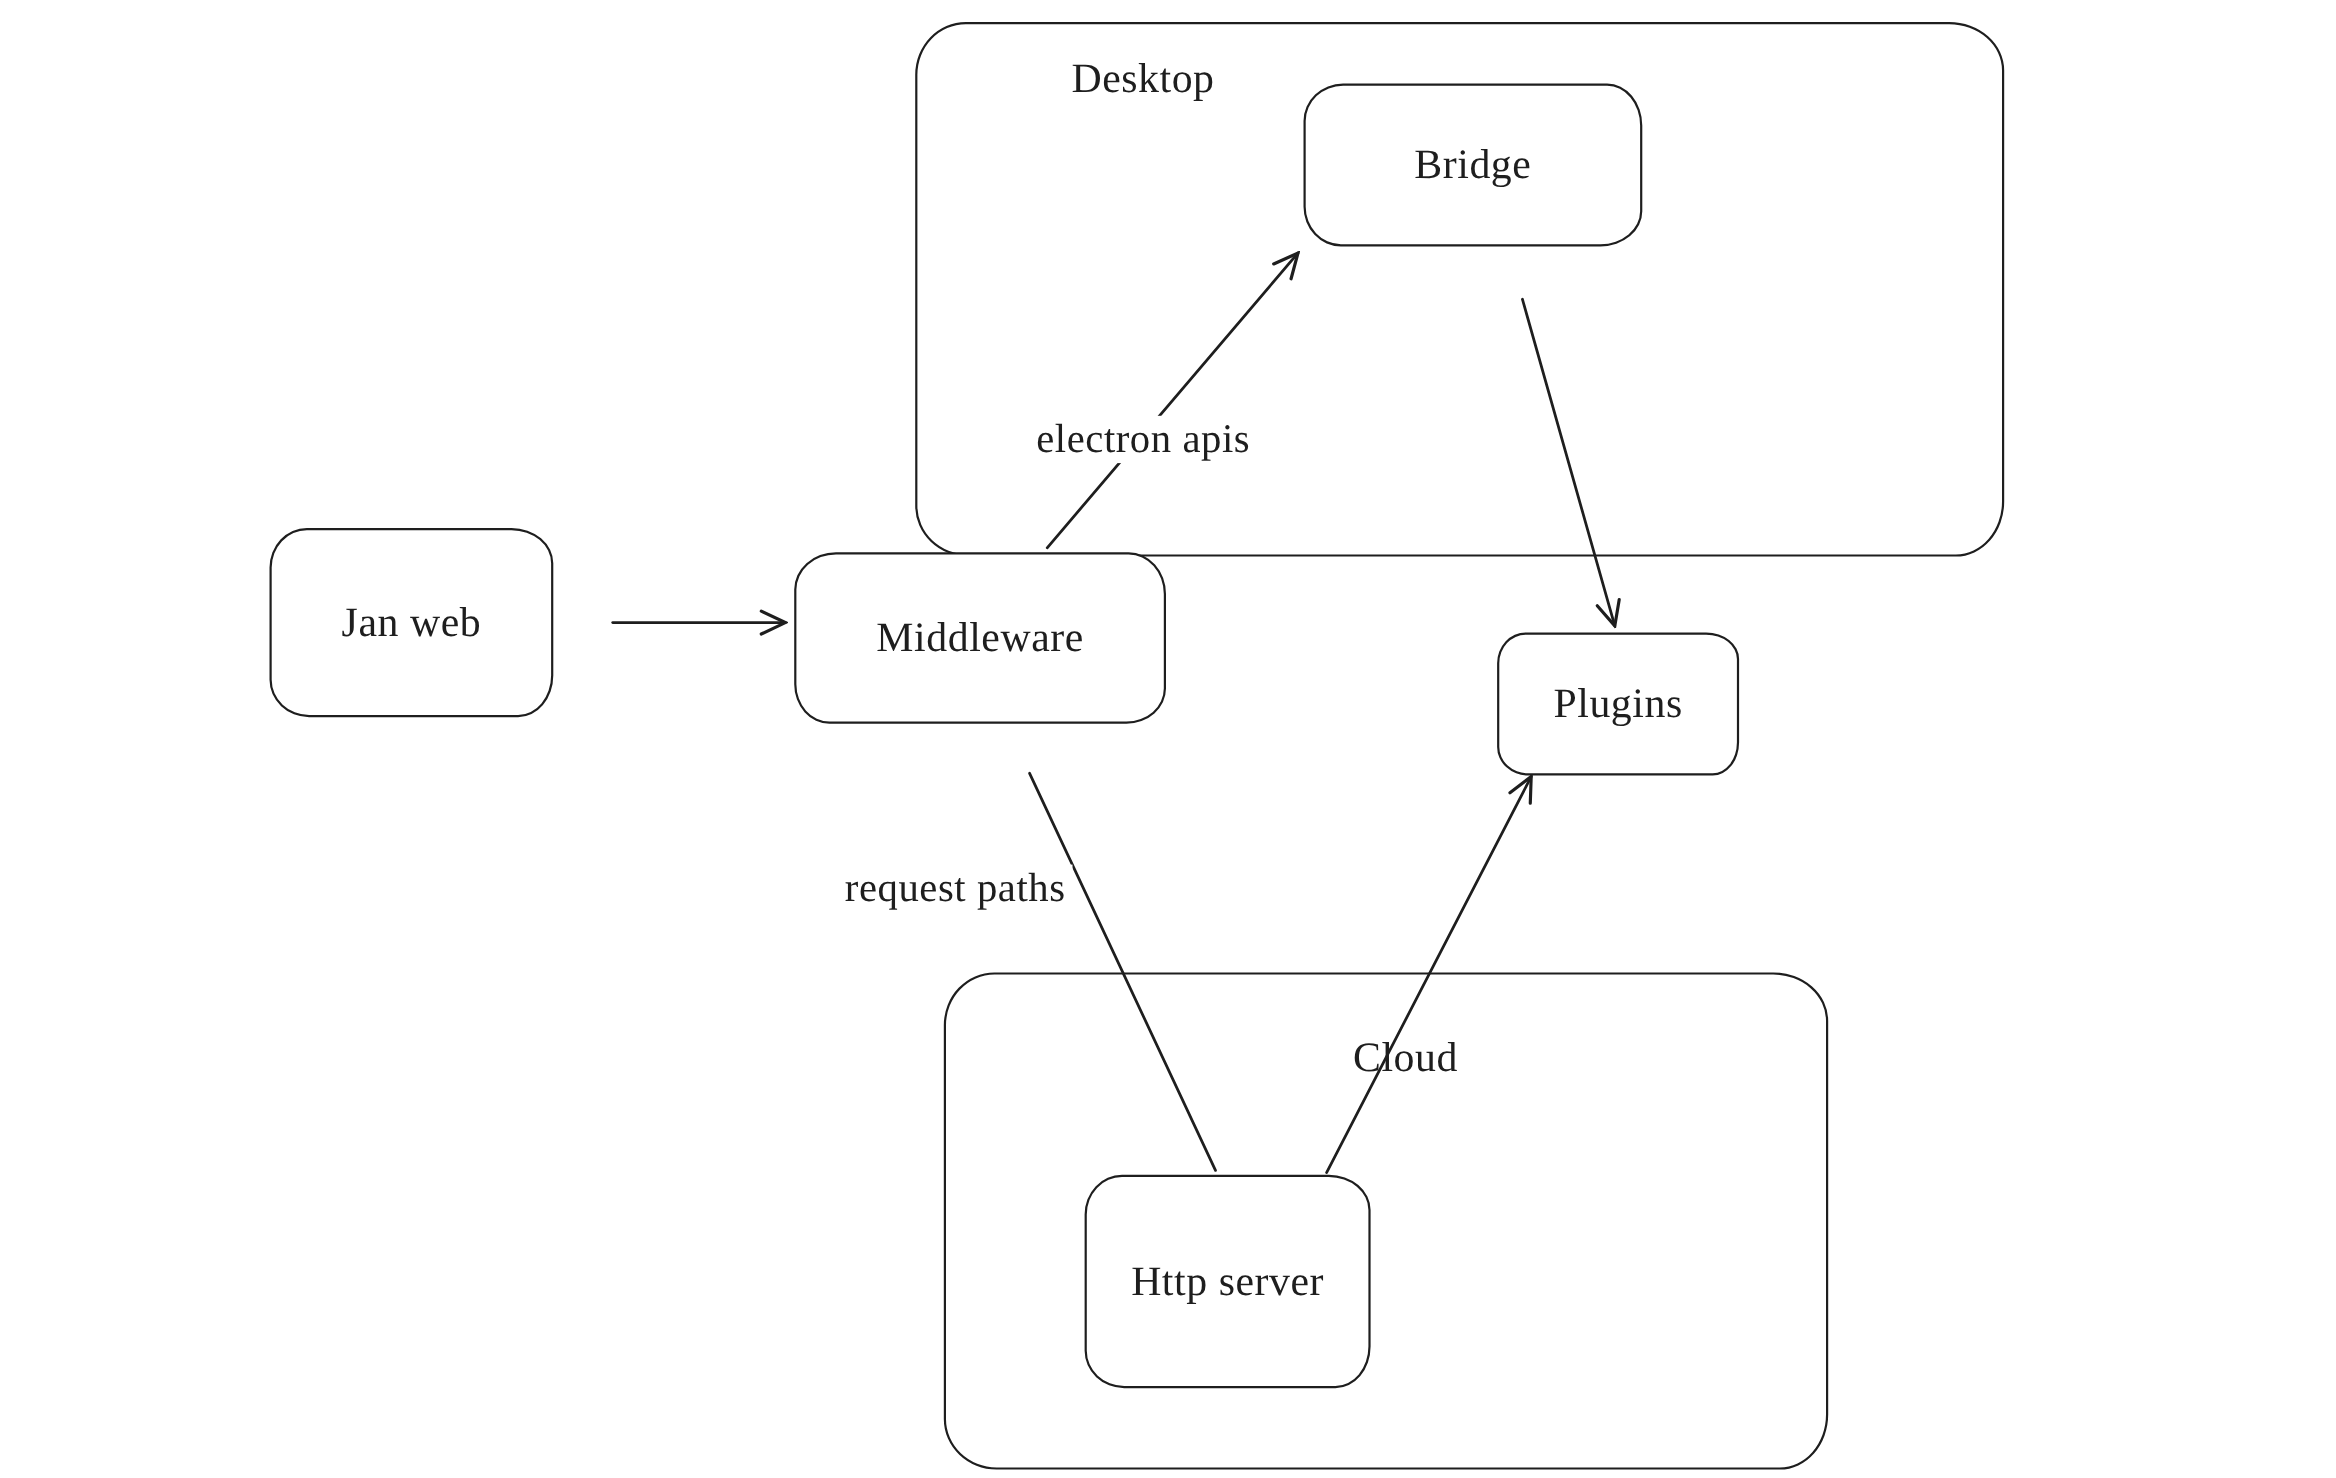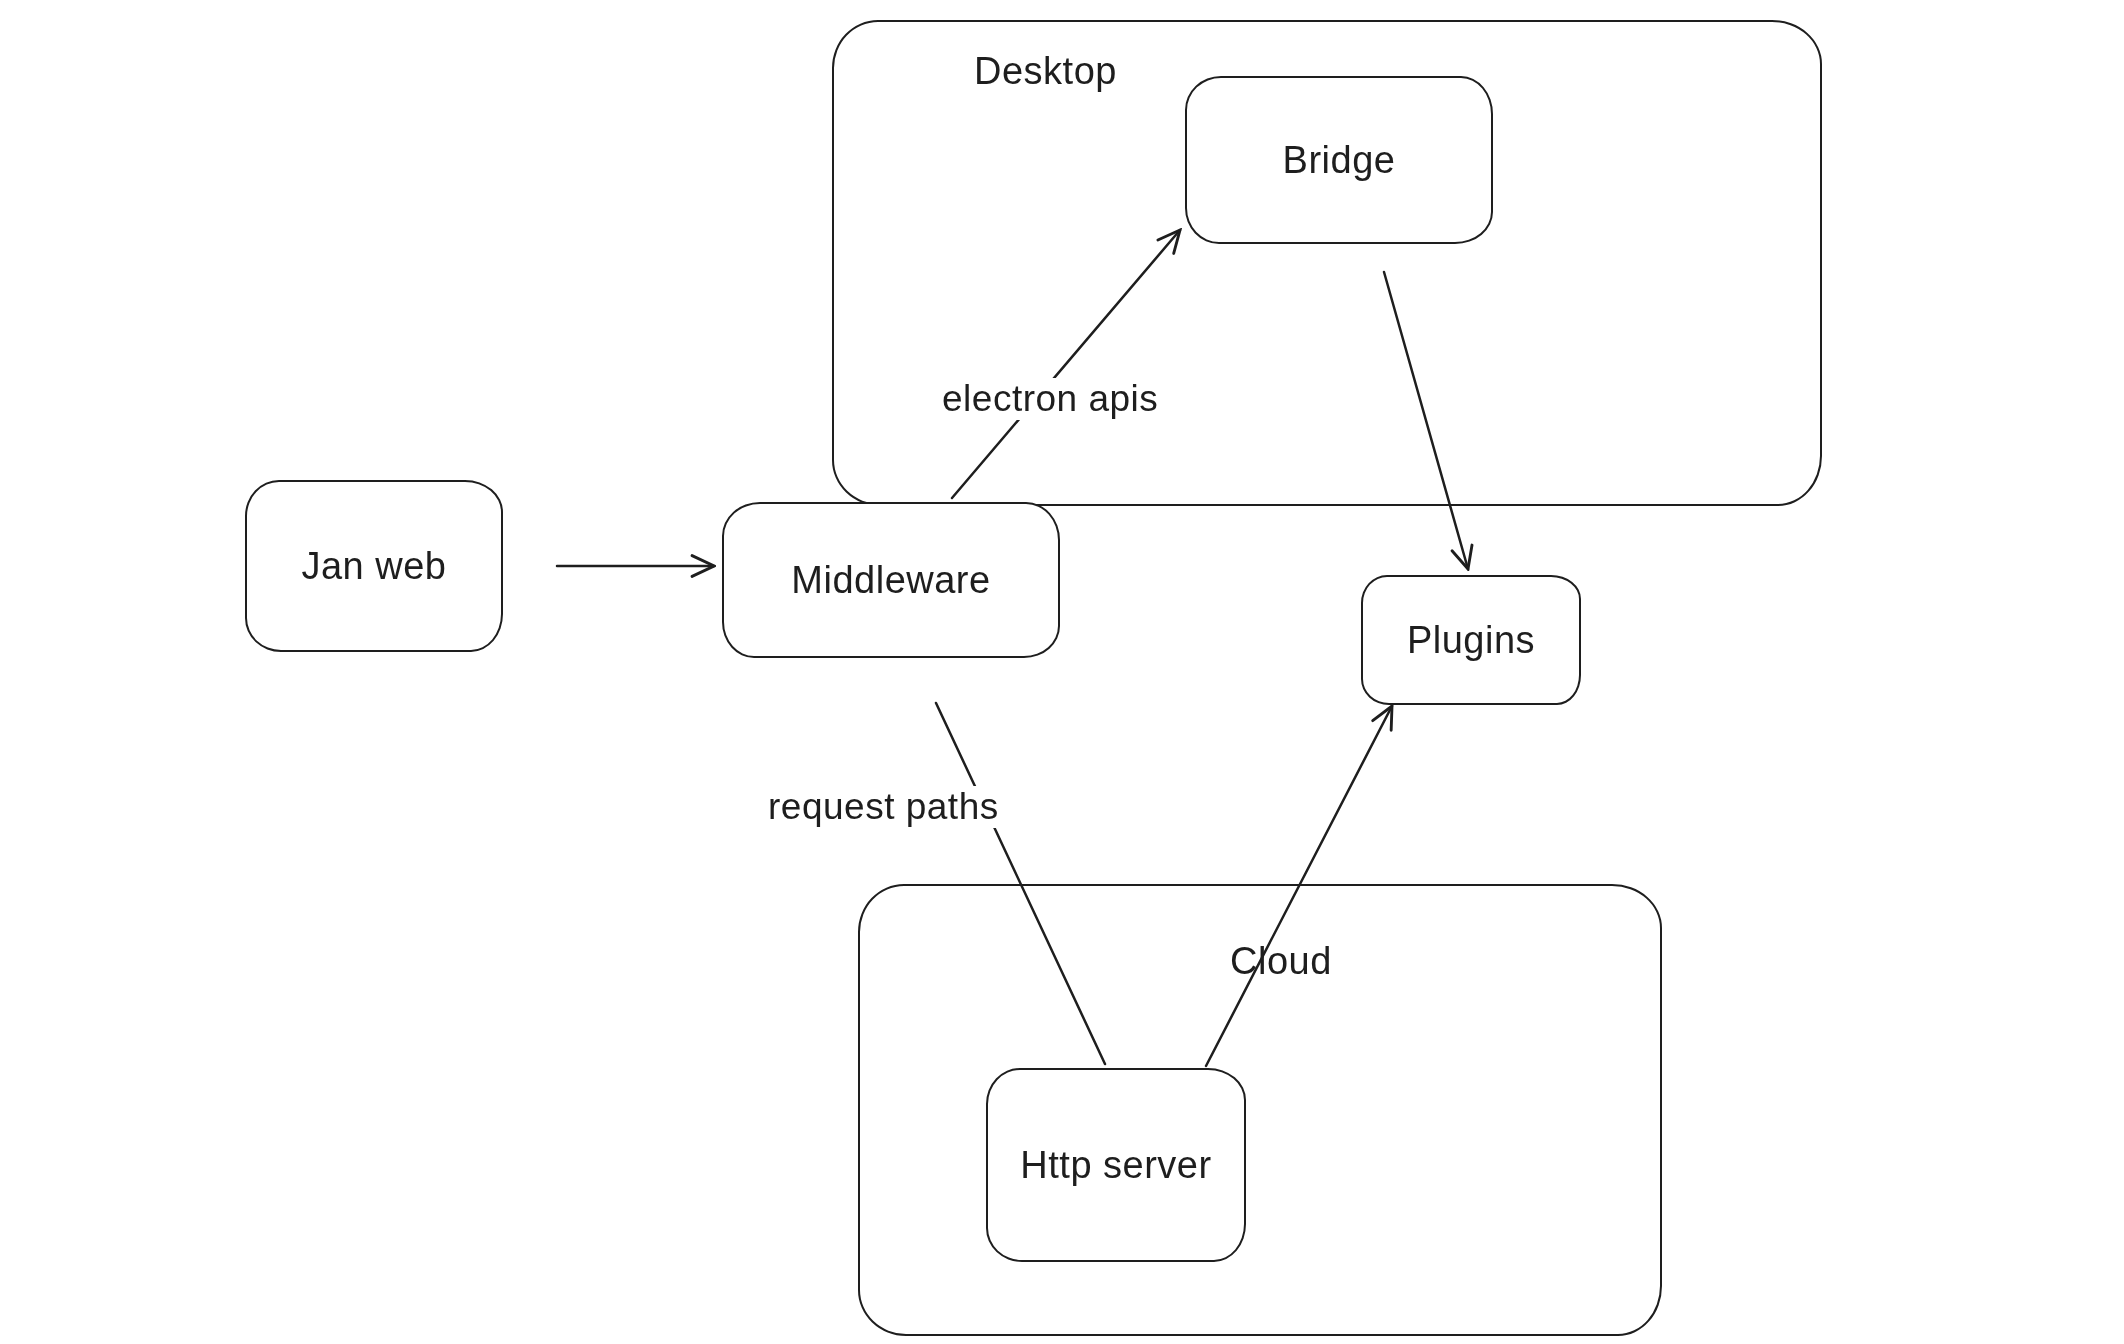--- a/index.html
+++ b/index.html
@@ -5,21 +5,21 @@
   html, body {
     margin: 0;
     padding: 0;
     background: #ffffff;
   }
   .canvas {
     position: relative;
     width: 2124px;
     height: 1344px;
     background: #ffffff;
-    font-family: Liberation Sans, sans-serif;
+    font-family: Liberation Serif, serif;
     color: #1e1e1e;
     overflow: hidden;
     border-radius: 32px;
   }
   
   .shape {
     position: absolute;
     border: 2.5px solid #1e1e1e;
     background: transparent;
     box-sizing: border-box;
@@ -78,21 +78,21 @@
     stroke: #1e1e1e;
     stroke-width: 2.5;
     fill: none;
     stroke-linecap: round;
   }
   
   #container-desktop { left: 832px; top: 20px;  width: 990px; height: 486px; }
   #container-cloud   { left: 858px; top: 884px; width: 804px; height: 452px; }
   #node-jan-web     { left: 245px;  top: 480px;  width: 258px; height: 172px;
                       border-radius: 34px 38px 32px 36px / 36px 32px 38px 34px; text-align: center; }
-  #node-bridge      { left: 1185px; top: 76px;   width: 308px; height: 168px;
+  #node-bridge      { left: 1185px; top: 76px;   width: 308px; height: 148px;
                       border-radius: 36px 32px 38px 34px / 34px 38px 32px 36px; }
   #node-middleware  { left: 722px;  top: 502px;  width: 338px; height: 156px;
                       border-radius: 38px 34px 36px 32px / 34px 38px 32px 36px; }
   #node-plugins     { left: 1361px; top: 575px;  width: 220px; height: 130px;
                       border-radius: 26px 30px 24px 28px / 28px 24px 30px 26px; }
   #node-http-server { left: 986px;  top: 1068px; width: 260px; height: 194px;
                       border-radius: 34px 38px 32px 36px / 36px 32px 38px 34px; }
   #label-desktop { left: 974px;  top: 50px;  }
   #label-cloud   { left: 1230px; top: 940px; }
   #edge-label-electron-apis { left: 936px; top: 336px; margin-top: 42px; }

